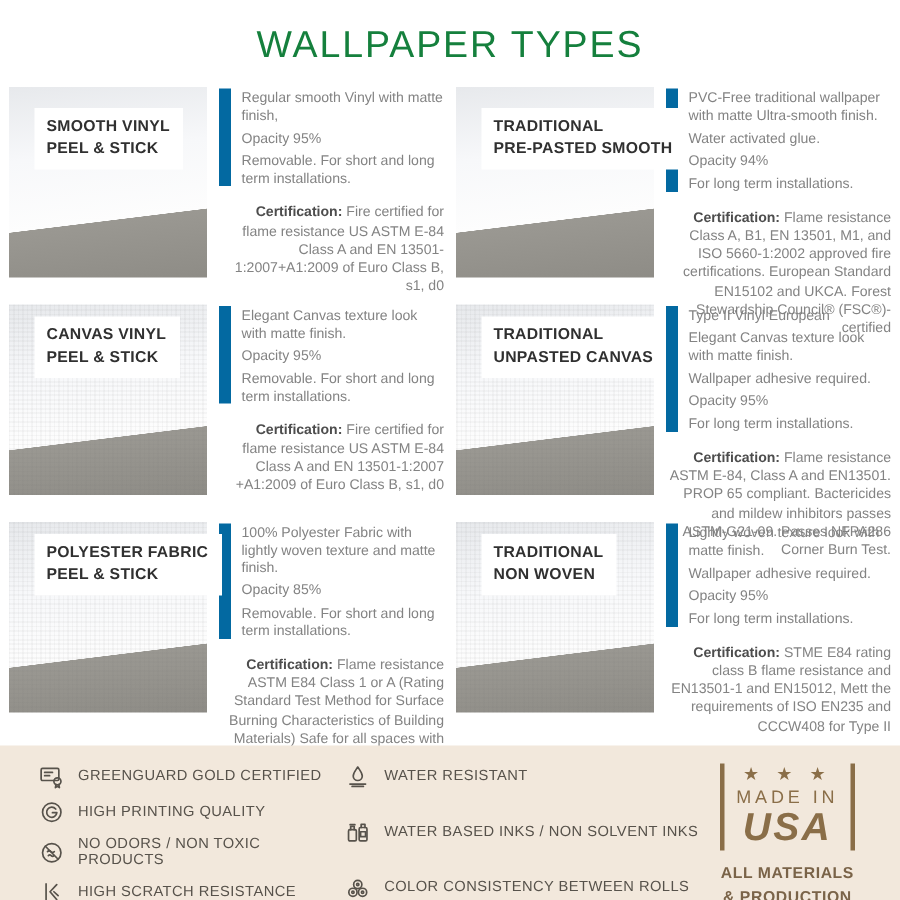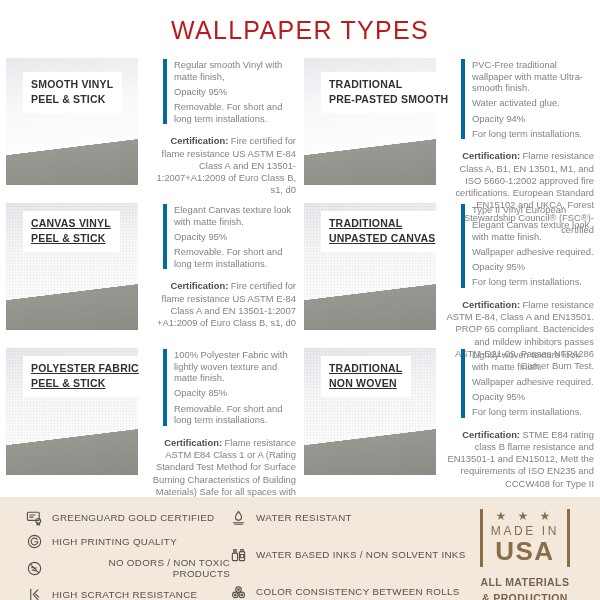--- a/index.html
+++ b/index.html
@@ -2,21 +2,21 @@
 <html><head>
 <meta charset="utf-8">
 <style>
   html,body{margin:0;padding:0;}
   body{
     width:600px;height:600px;overflow:hidden;background:#ffffff;
     font-family:"Liberation Sans",sans-serif;
     display:flex;flex-direction:column;
   }
   .page-title{
-    text-align:center;font-size:25px;font-weight:500;color:#b91c1c;
+    text-align:center;font-size:25px;font-weight:500;color:#15803d;
     letter-spacing:1.3px;margin:16px 0 13px;
   }
   .grid{
     display:grid;grid-template-columns:1fr 1fr;
     grid-auto-rows:131px;column-gap:8px;row-gap:14px;
     padding:0 6px;
   }
   .panel{display:flex;gap:8px;height:131px;}
   .sample{
     position:relative;width:132px;height:127px;flex:none;
@@ -26,45 +26,45 @@
     content:"";position:absolute;inset:0;pointer-events:none;
     background:
       repeating-linear-gradient(0deg,rgba(110,110,110,.05) 0 1px,transparent 1px 3px),
       repeating-linear-gradient(90deg,rgba(110,110,110,.05) 0 1px,transparent 1px 3px);
   }
   .sample-label{
     position:absolute;left:6px;top:14px;background:#ffffff;
     padding:5px 9px 6px 8px;font-size:10.5px;font-weight:700;color:#303030;
     line-height:1.45;letter-spacing:.2px;white-space:nowrap;z-index:2;margin-left:11px;
   }
-  .panel:nth-child(n+3) .sample-label{top:8px;text-decoration:underline;}
+  .panel:nth-child(n+3) .sample-label{top:8px;}
   .ptext{flex:1;padding-top:1px;min-width:0;}
-  .intro{border-left:4px solid #0369a1;padding-left:7px;margin-left:17px;}
+  .intro{border-left:8px solid #0369a1;padding-left:7px;}
   .intro p{margin:0 0 3.5px;font-size:9.4px;line-height:1.24;color:#838383;}
   .intro p:last-child{margin-bottom:0;}
   .cert{margin-top:11px;font-size:9.4px;line-height:1.3;color:#838383;padding-left:0;text-align:right;}
   .cert b{color:#4d4d4d;font-weight:700;}
   .footer{
     margin-top:auto;background:#f2e8dc;height:103px;box-sizing:border-box;
     display:flex;align-items:flex-start;padding:10px 14px 8px 26px;
   }
   .feature-list{list-style:none;margin:2px 0 0;padding:0;display:flex;flex-direction:column;gap:7px;}
   .feature-list.left{width:206px;}
   .feature-list.middle{width:252px;gap:20px;}
-  .feature{display:flex;align-items:center;gap:9px;font-size:9.8px;color:#57524b;letter-spacing:.3px;text-align:right;}
+  .feature{display:flex;align-items:center;gap:9px;font-size:9.8px;color:#57524b;letter-spacing:.3px;}
   .feature svg{flex:none;display:block;}
   .fic{stroke:#57524b;fill:none;stroke-width:1.2;stroke-linecap:round;stroke-linejoin:round;}
   .usa-badge{margin-left:auto;margin-right:16px;text-align:center;color:#8a6e48;padding-top:2px;}
   .usa-core{
     display:inline-block;border-left:3px solid #8a6e48;border-right:3px solid #8a6e48;
     padding:1px 8px 3px;line-height:1;
   }
   .usa-stars{font-size:12px;letter-spacing:4px;white-space:nowrap;}
   .usa-madein{font-size:12px;font-weight:400;letter-spacing:2.6px;margin-top:3px;white-space:nowrap;}
-  .usa-usa{font-size:26px;font-weight:700;letter-spacing:1.5px;margin-top:1px;}
+  .usa-usa{font-size:26px;font-weight:700;letter-spacing:1.5px;margin-top:1px;font-style:italic;}
   .usa-caption{margin-top:8px;font-size:10.5px;font-weight:700;color:#7a6348;line-height:1.5;letter-spacing:.4px;}
 </style>
 </head>
 <body>
 
 <h1 class="page-title">WALLPAPER TYPES</h1>
 
 <div class="grid">
 
   <div class="panel">

